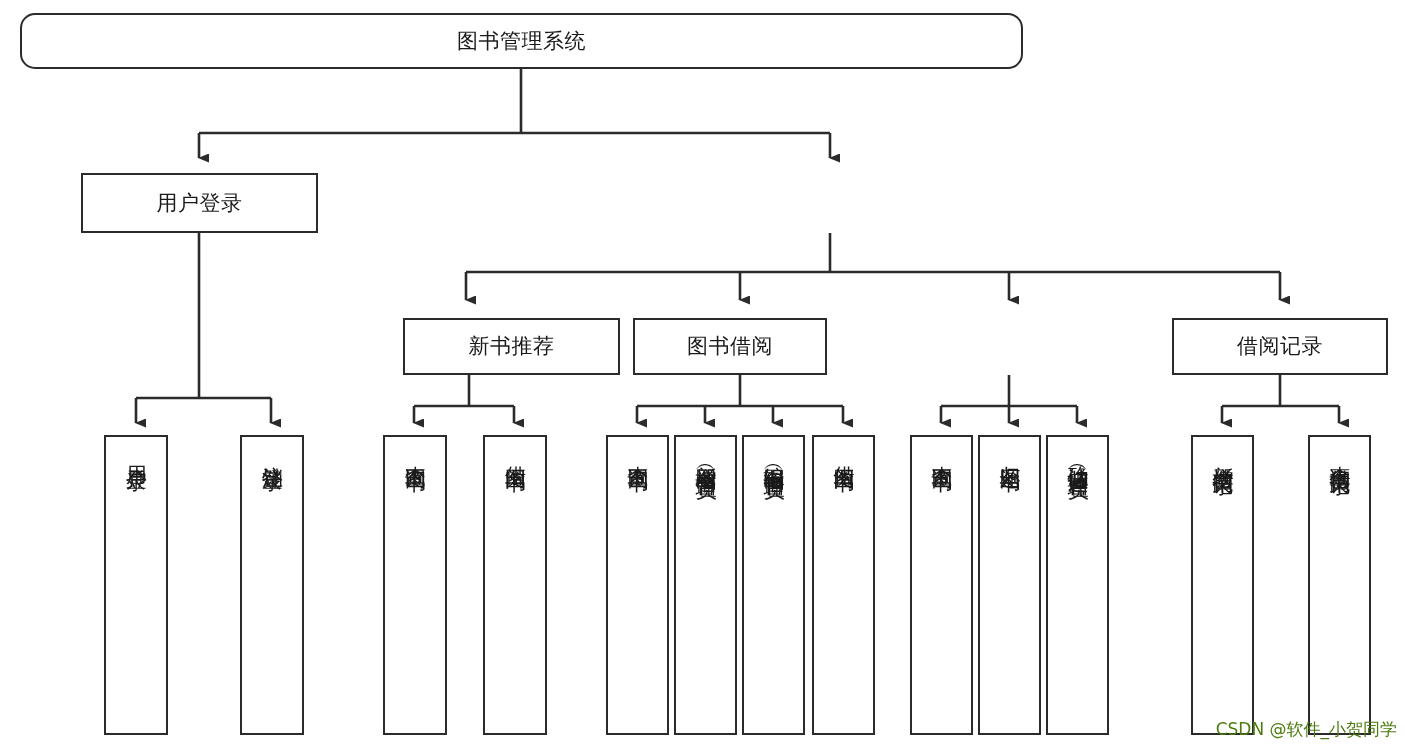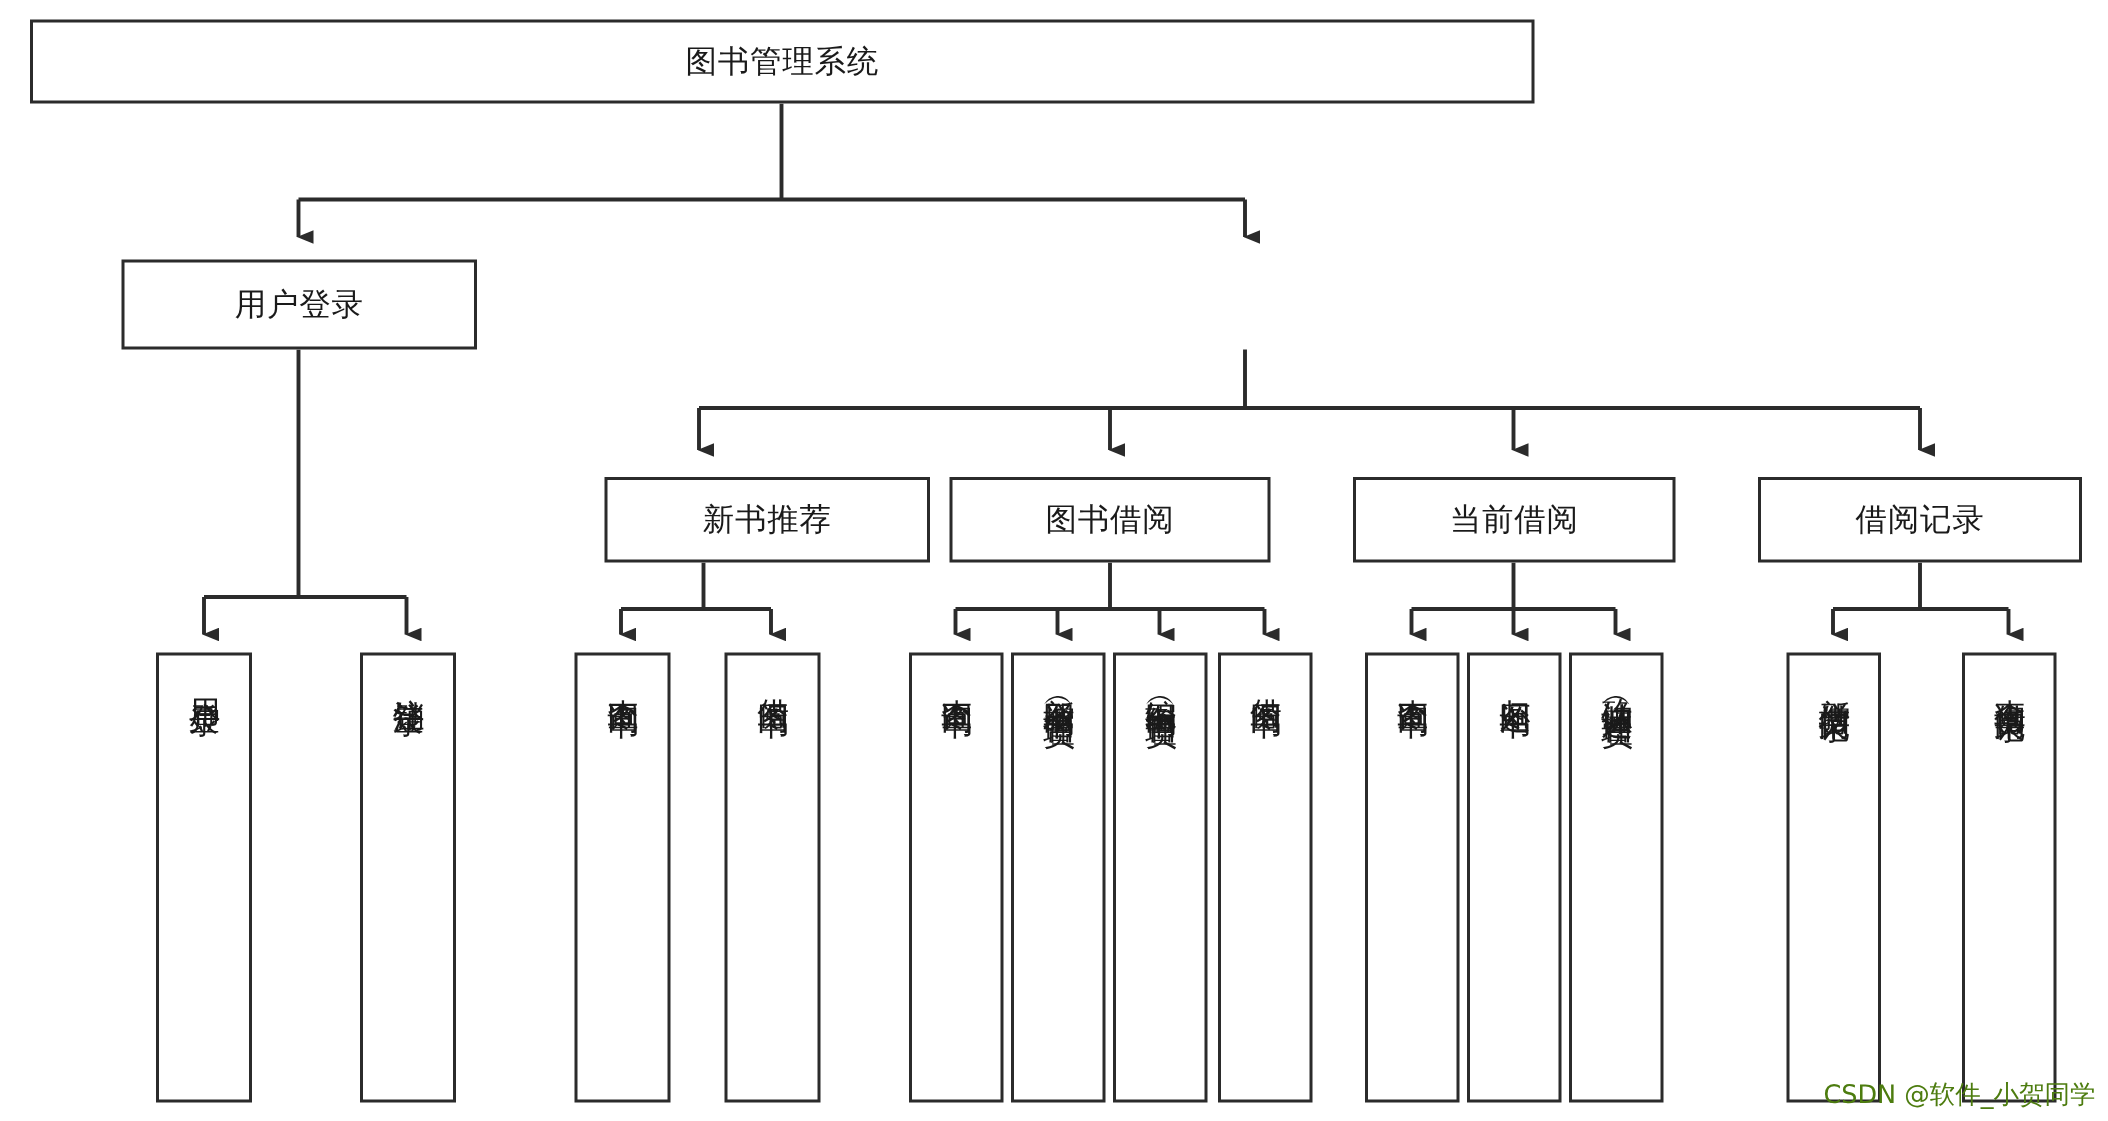--- a/index.html
+++ b/index.html
@@ -111,36 +111,33 @@
       <path d="M1009,406 L1009,423" marker-end="url(#arrow)"></path>
       <path d="M1077,406 L1077,423" marker-end="url(#arrow)"></path>
 
       <path d="M1280,375 L1280,406"></path>
       <path d="M1222,406 L1339,406"></path>
       <path d="M1222,406 L1222,423" marker-end="url(#arrow)"></path>
       <path d="M1339,406 L1339,423" marker-end="url(#arrow)"></path>
     </g>
   </svg>
 
-  <div class="node" style="left:20px; top:13px; width:1003px; height:56px;">
+  <div class="node" style="left:20px; top:13px; width:1003px; height:56px;border-radius:15px;">
     <span class="lbl">图书管理系统</span>
   </div>
 
   <div class="node" style="left:81px; top:173px; width:237px; height:60px;">
     <span class="lbl">用户登录</span>
   </div>
 
   <div class="node" style="left:361px; top:318px; width:217px; height:57px;margin-left:42px;">
     <span class="lbl">新书推荐</span>
   </div>
-  <div class="node" style="left:633px; top:318px; width:214px; height:57px;">
+  <div class="node" style="left:633px; top:318px; width:194px; height:57px;">
     <span class="lbl">图书借阅</span>
-  </div>
-  <div class="node" style="left:902px; top:318px; width:215px; height:57px;">
-    <span class="lbl">当前借阅</span>
   </div>
   <div class="node" style="left:1172px; top:318px; width:216px; height:57px;">
     <span class="lbl">借阅记录</span>
   </div>
 
   <div class="node leaf" style="left:104px; top:435px; width:64px; height:300px;">
     <span class="lbl">用户登录</span>
   </div>
   <div class="node leaf" style="left:240px; top:435px; width:64px; height:300px;">
     <span class="lbl">注销登录</span>

